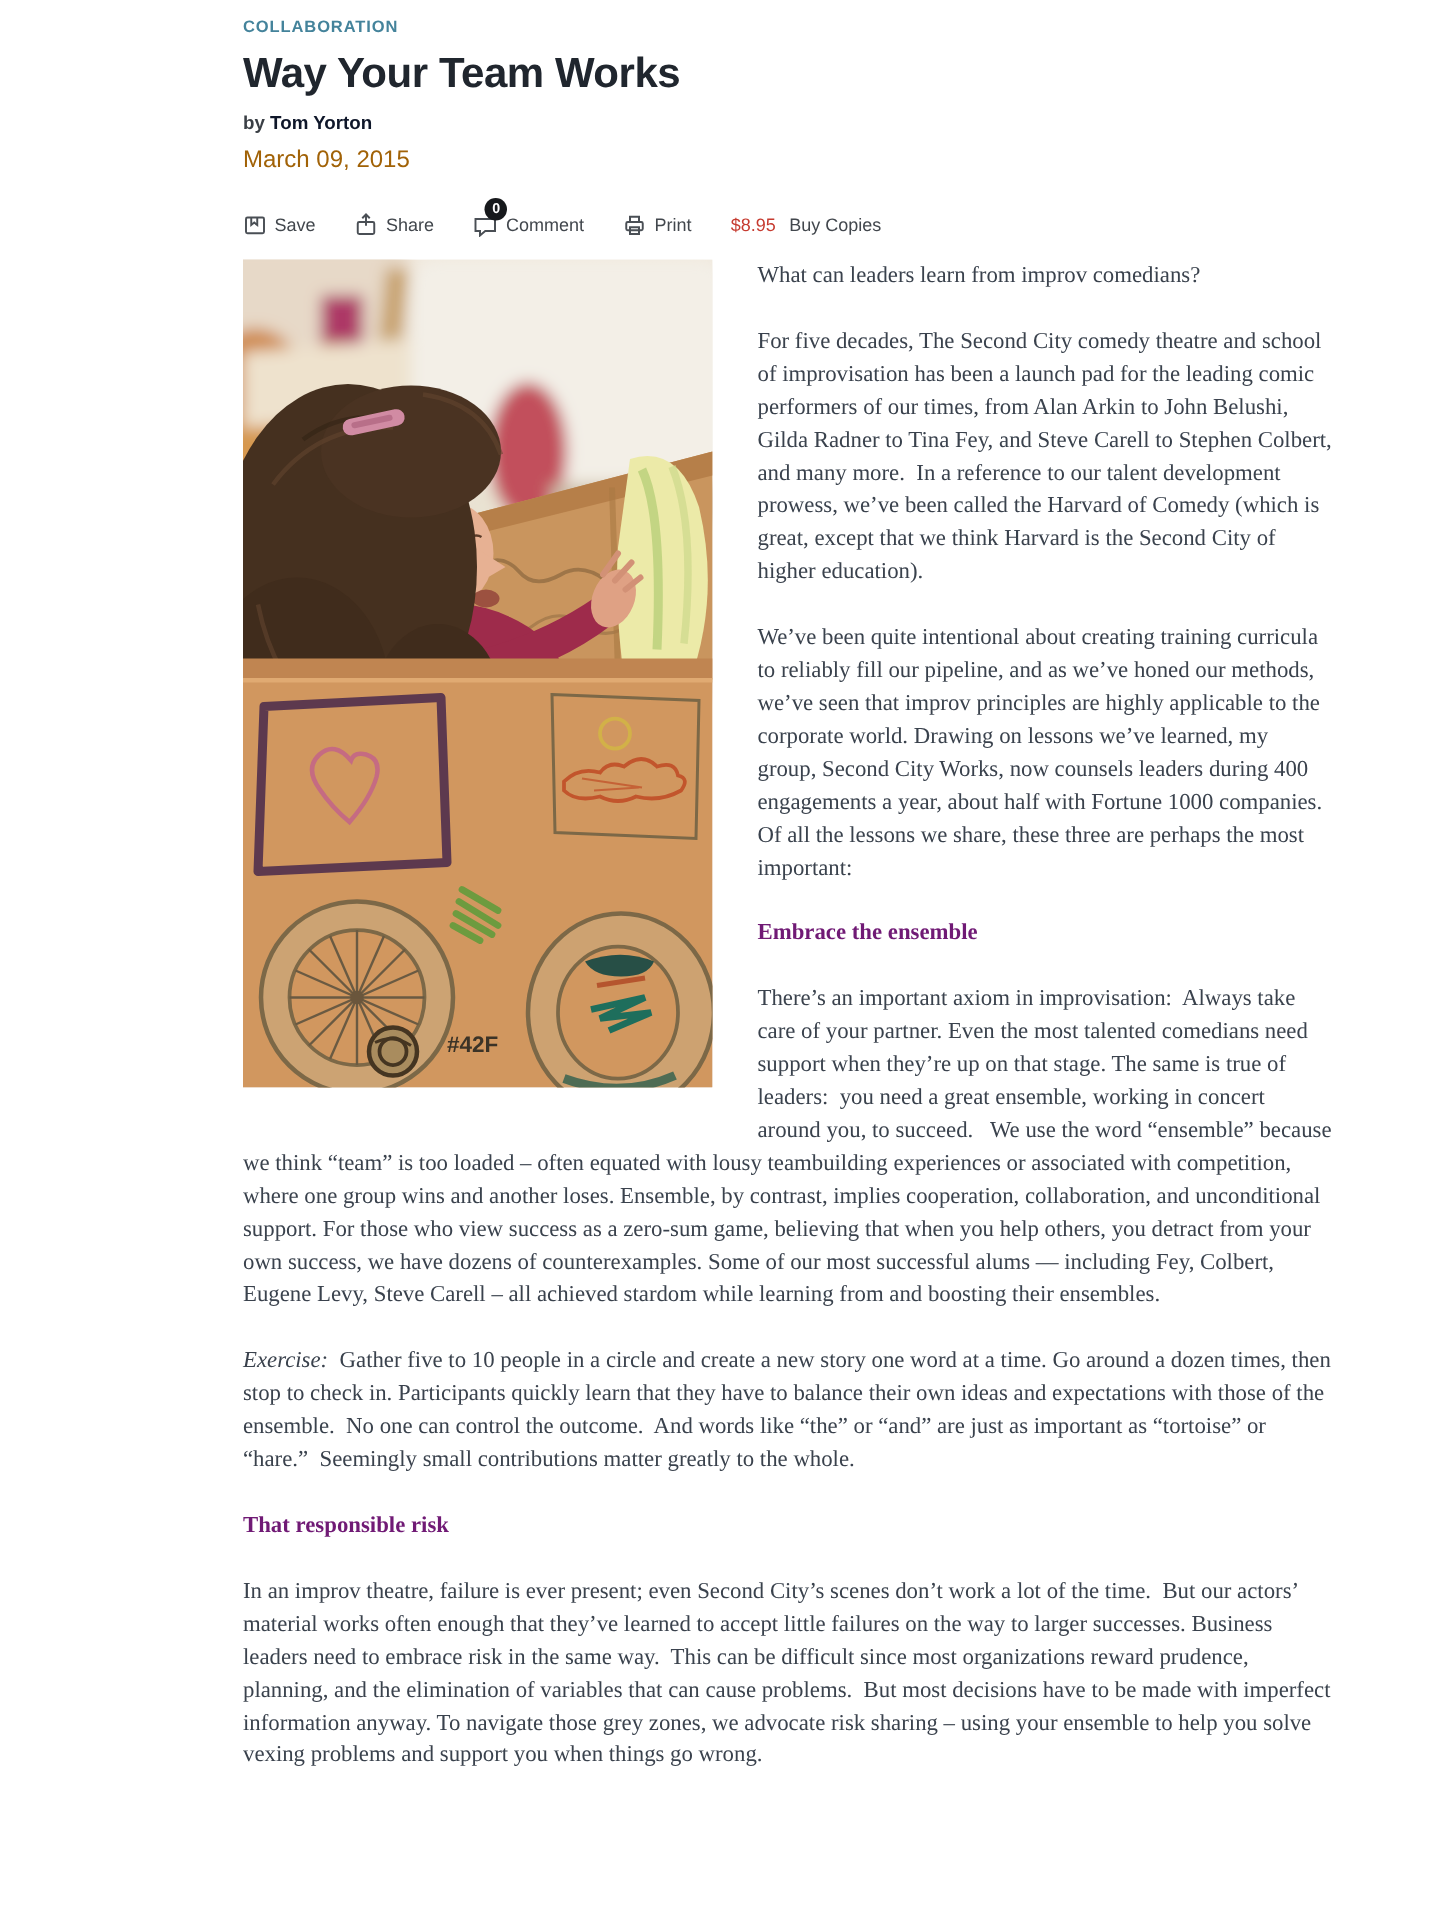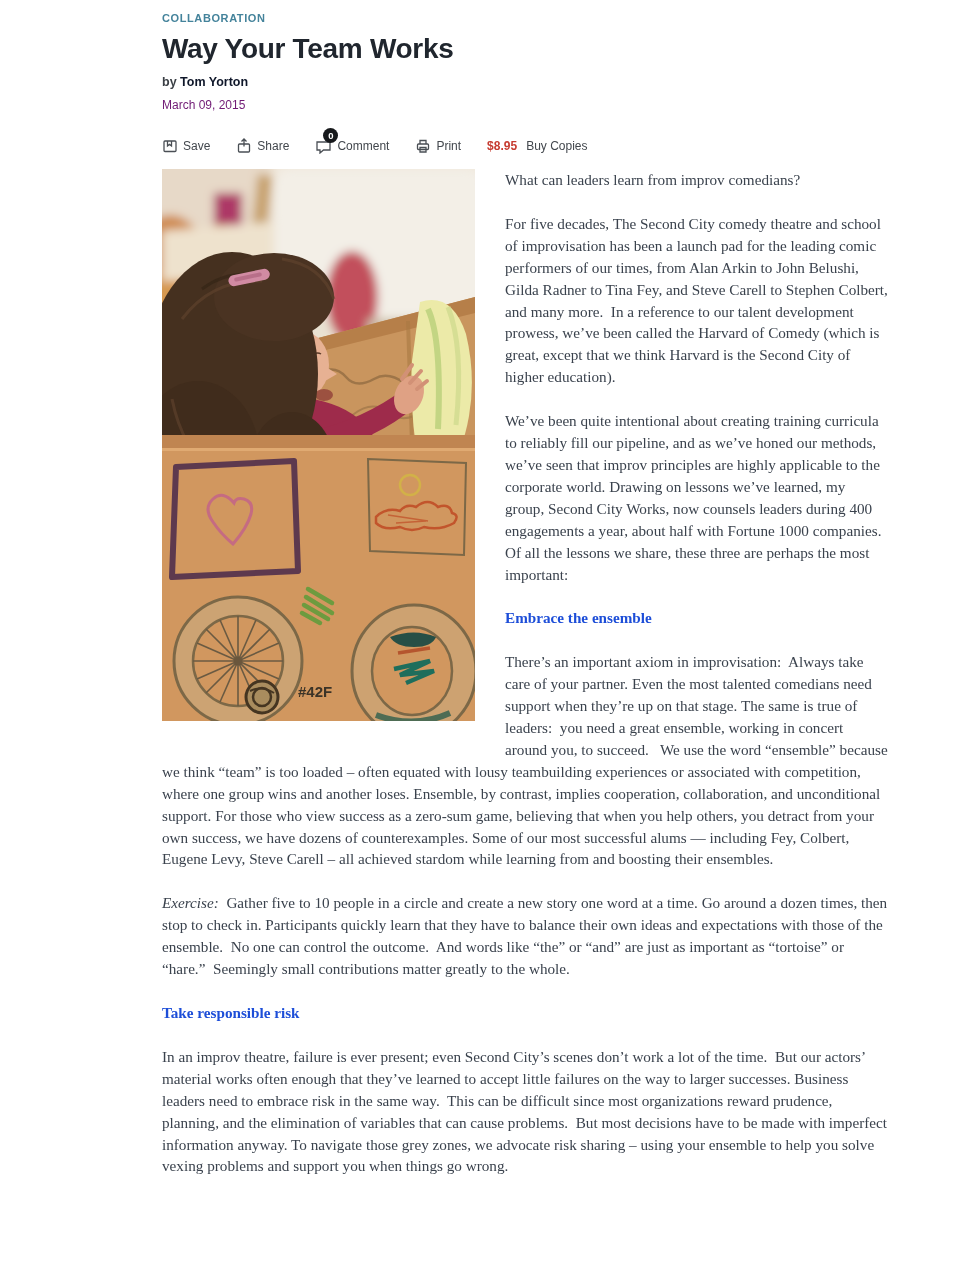--- a/index.html
+++ b/index.html
@@ -9,38 +9,38 @@
   .category { font-family:"Liberation Sans", sans-serif; font-size:11px; font-weight:bold;
               letter-spacing:.6px; color:#44839b; cursor:pointer; }
 
   .title { font-family:"Liberation Sans", sans-serif; font-weight:bold; font-size:28px;
            line-height:33px; color:#20262e; margin:8px 0 0; letter-spacing:-0.3px; }
 
   .byline { font-family:"Liberation Sans", sans-serif; font-size:12.5px; font-weight:bold;
             color:#3a3f45; margin-top:10px; }
   .byline .author { color:#0f172a; cursor:pointer; }
 
-  .date { font-family:"Liberation Sans", sans-serif; font-size:12px; color:#701a75; margin-top:9px; }
+  .date { font-family:"Liberation Sans", sans-serif; font-size:16px; color:#a16207; margin-top:9px; }
 
   .toolbar { display:flex; align-items:center; gap:26px; margin-top:26px;
              font-family:"Liberation Sans", sans-serif; font-size:12px; color:#42474d; }
   .tb { display:flex; align-items:center; gap:5px; background:none; border:none; padding:0;
         font:inherit; color:inherit; cursor:pointer; position:relative; }
   .tb svg { display:block; }
   .badge { position:absolute; top:-10px; left:8px; background:#17191c; color:#fff;
            width:15px; height:15px; border-radius:50%; font-size:9.5px; font-weight:bold;
            display:flex; align-items:center; justify-content:center; }
-  .price { color:#c63b30; font-weight:bold; margin-right:4px; }
+  .price { color:#c63b30; font-weight:normal; margin-right:4px; }
 
   .article-body { margin-top:10px; font-size:15.2px; line-height:21.9px; }
   .photo { float:left; width:313px; height:552px; margin:0 30px 20px 0; }
   .photo svg { display:block; }
   .article-body p { margin:0 0 22px; }
   .article-body p.first { margin-top:15px;margin-left:20px; }
-  .subhead { font-size:15.2px; font-weight:bold; color:#1d4ed8; margin:22px 0; }
+  .subhead { font-size:15.2px; font-weight:bold; color:#701a75; margin:22px 0; }
   .ex-label { font-style:italic; }
   .clear { clear:both; }
 </style>
 </head>
 <body>
 
 <div class="content">
 
   <div class="category">COLLABORATION</div>
 
@@ -204,18 +204,18 @@
         </g>
       </svg>
     </figure>
 
     <p class="first">What can leaders learn from improv comedians?</p>
     <p>For five decades, The Second City comedy theatre and school of improvisation has been a launch pad for the leading comic performers of our times, from Alan Arkin to John Belushi, Gilda Radner to Tina Fey, and Steve Carell to Stephen Colbert, and many more.&nbsp; In a reference to our talent development prowess, we’ve been called the Harvard of Comedy (which is great, except that we think Harvard is the Second City of higher education).</p>
     <p>We’ve been quite intentional about creating training curricula to reliably fill our pipeline, and as we’ve honed our methods, we’ve seen that improv principles are highly applicable to the corporate world. Drawing on lessons we’ve learned, my group, Second City Works, now counsels leaders during 400 engagements a year, about half with Fortune 1000 companies. Of all the lessons we share, these three are perhaps the most important:</p>
     <h3 class="subhead">Embrace the ensemble</h3>
     <p>There’s an important axiom in improvisation:&nbsp; Always take care of your partner. Even the most talented comedians need support when they’re up on that stage. The same is true of leaders:&nbsp; you need a great ensemble, working in concert around you, to succeed.&nbsp;&nbsp; We use the word “ensemble” because we think “team” is too loaded – often equated with lousy teambuilding experiences or associated with competition, where one group wins and another loses. Ensemble, by contrast, implies cooperation, collaboration, and unconditional support. For those who view success as a zero-sum game, believing that when you help others, you detract from your own success, we have dozens of counterexamples. Some of our most successful alums — including Fey, Colbert, Eugene Levy, Steve Carell – all achieved stardom while learning from and boosting their ensembles.</p>
     <p><span class="ex-label">Exercise:</span><span>&nbsp; Gather five to 10 people in a circle and create a new story one word at a time. Go around a dozen times, then stop to check in. Participants quickly learn that they have to balance their own ideas and expectations with those of the ensemble.&nbsp; No one can control the outcome.&nbsp; And words like “the” or “and” are just as important as “tortoise” or “hare.”&nbsp; Seemingly small contributions matter greatly to the whole.</span></p>
-    <h3 class="subhead">Take responsible risk</h3>
+    <h3 class="subhead">That responsible risk</h3>
     <p>In an improv theatre, failure is ever present; even Second City’s scenes don’t work a lot of the time.&nbsp; But our actors’ material works often enough that they’ve learned to accept little failures on the way to larger successes. Business leaders need to embrace risk in the same way.&nbsp; This can be difficult since most organizations reward prudence, planning, and the elimination of variables that can cause problems.&nbsp; But most decisions have to be made with imperfect information anyway. To navigate those grey zones, we advocate risk sharing – using your ensemble to help you solve vexing problems and support you when things go wrong.</p>
     <div class="clear"></div>
   </div>
 
 </div>
 
 </body></html>

